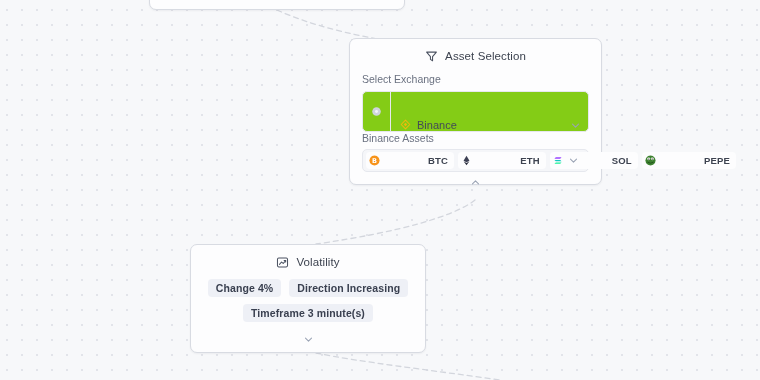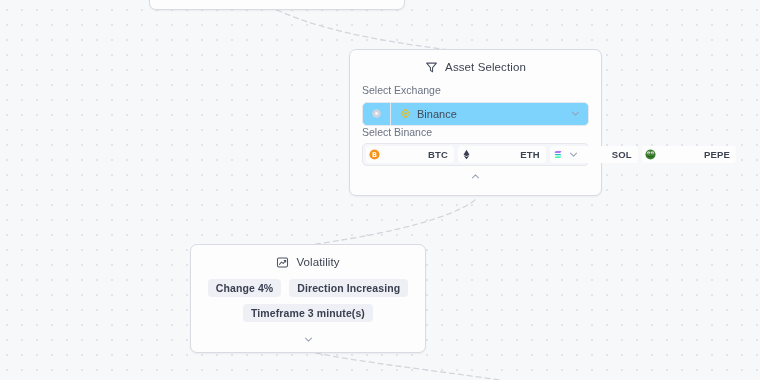--- a/index.html
+++ b/index.html
@@ -72,23 +72,23 @@
     color: #6a7180;
     margin-bottom: 5px;
     line-height: 1.2;
   }
 
   .field-group { }
 
   
   .select-shell {
     display: flex;
-    align-items: center;
-    height: 24px;
-    background: #7dd3fc;
+    align-items: flex-end;
+    height: 41px;
+    background: #84cc16;
     border: 1px solid #e6e8ee;
     border-radius: 5px;
     box-sizing: border-box;
     overflow: hidden;
   }
   .select-lead {
     display: flex;
     align-items: center;
     justify-content: center;
     width: 27px;
@@ -209,21 +209,21 @@
 
     <path d="M 277 10 C 330 34, 400 44, 474 53" fill="none" stroke="#d3d6dd" stroke-width="1.3" stroke-dasharray="5 4" stroke-linecap="round"></path>
 
     <path d="M 475 200 C 455 216, 400 232, 316 244" fill="none" stroke="#d3d6dd" stroke-width="1.3" stroke-dasharray="5 4" stroke-linecap="round"></path>
 
     <path d="M 316 353 C 360 362, 430 370, 500 380" fill="none" stroke="#d3d6dd" stroke-width="1.3" stroke-dasharray="5 4" stroke-linecap="round"></path>
   </svg>
 
   <div id="node-top" class="node"></div>
 
-  <div class="node" style="left:349px; top:49px; width:253px; height:147px;">
+  <div class="node" style="left:349px; top:38px; width:253px; height:147px;">
 
     <div class="node-header">
       <span class="hdr-icon">
         <svg viewBox="0 0 16 16" width="13" height="13" fill="none" stroke="currentColor" stroke-width="1.3" stroke-linecap="round" stroke-linejoin="round">
           <path d="M2 2.6 h12 L9.3 8.2 v5.0 L6.7 11.6 V8.2 Z"></path>
         </svg>
       </span>
       <span>Asset Selection</span>
     </div>
 
@@ -249,21 +249,21 @@
           </span>
           <span class="select-caret">
             <svg viewBox="0 0 16 16" width="11" height="11" fill="none" stroke="currentColor" stroke-width="1.5" stroke-linecap="round" stroke-linejoin="round">
               <path d="M3.6 6 L8 10.4 L12.4 6"></path>
             </svg>
           </span>
         </div>
       </div>
 
       <div class="field-group">
-        <div class="field-label">Select Binance</div>
+        <div class="field-label">Binance Assets</div>
         <div class="assets-shell">
           <span class="chips">
 
             <span class="chip">
               <svg class="coin" viewBox="0 0 16 16">
                 <circle cx="8" cy="8" r="7.4" fill="#f7931a"></circle>
                 <text x="8" y="11.4" text-anchor="middle" font-size="9.5" font-family="DejaVu Sans, sans-serif" font-weight="bold" fill="#ffffff">B</text>
               </svg>
               <span class="chip-label">BTC</span>
             </span>

